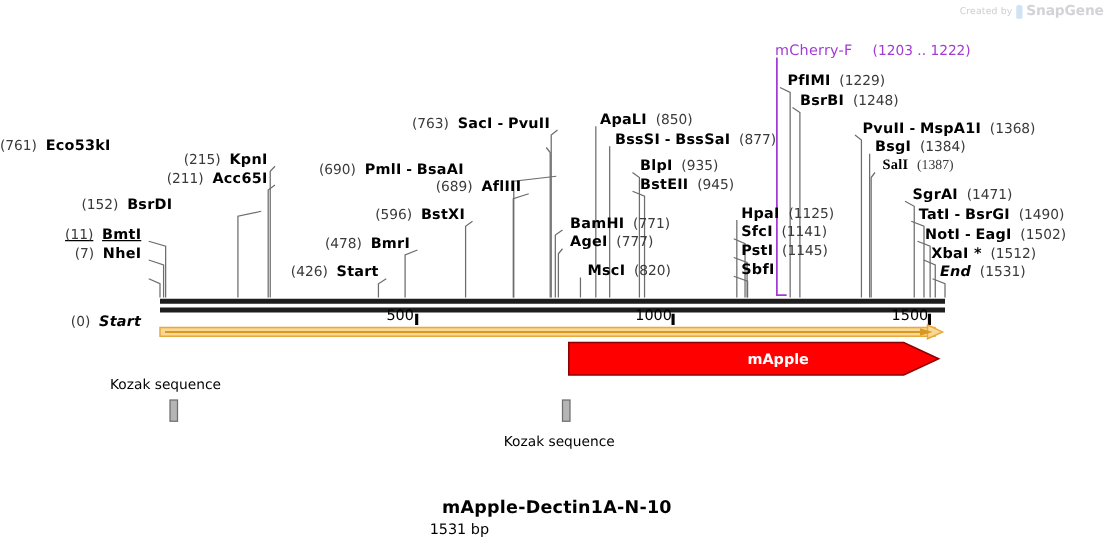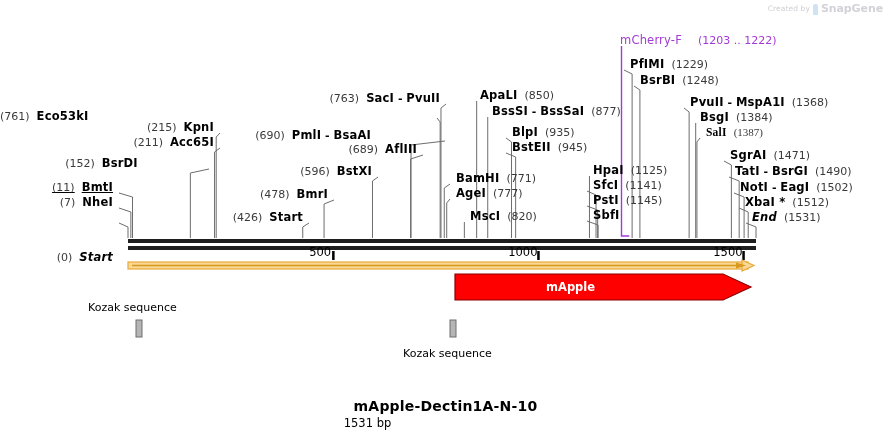--- a/index.html
+++ b/index.html
@@ -308,19 +308,19 @@
     <div class="ruler-num" style="left: 508.189px; top: 245px; width: 28px; text-align: right;">1000</div>
     <div class="ruler-num" style="left: 713.284px; top: 245px; width: 28px; text-align: right;">1500</div>
   </div>
 
 <div class="lbl purple" style="left:620px; top:34px;">
   <span class="nm">mCherry-F</span>
   <span style="display:inline-block;width:9px"></span>
   <span class="pos" style="color:#a23ad6">(1203 .. 1222)</span>
 </div>
 
-<div class="arrow-label" style="left:546px; top:280px;">mApple</div>
+<div class="arrow-label" style="left:598px; top:280px;">mApple</div>
 
 <div class="track-text" style="left:88px; top:301px;">Kozak sequence</div>
 <div class="track-text" style="left:403px; top:347px;">Kozak sequence</div>
 
 <div class="title-main" style="top:398px;">mApple-Dectin1A-N-10</div>
 <div class="title-sub" style="top:416px;">1531 bp</div>
 
 </body></html>

